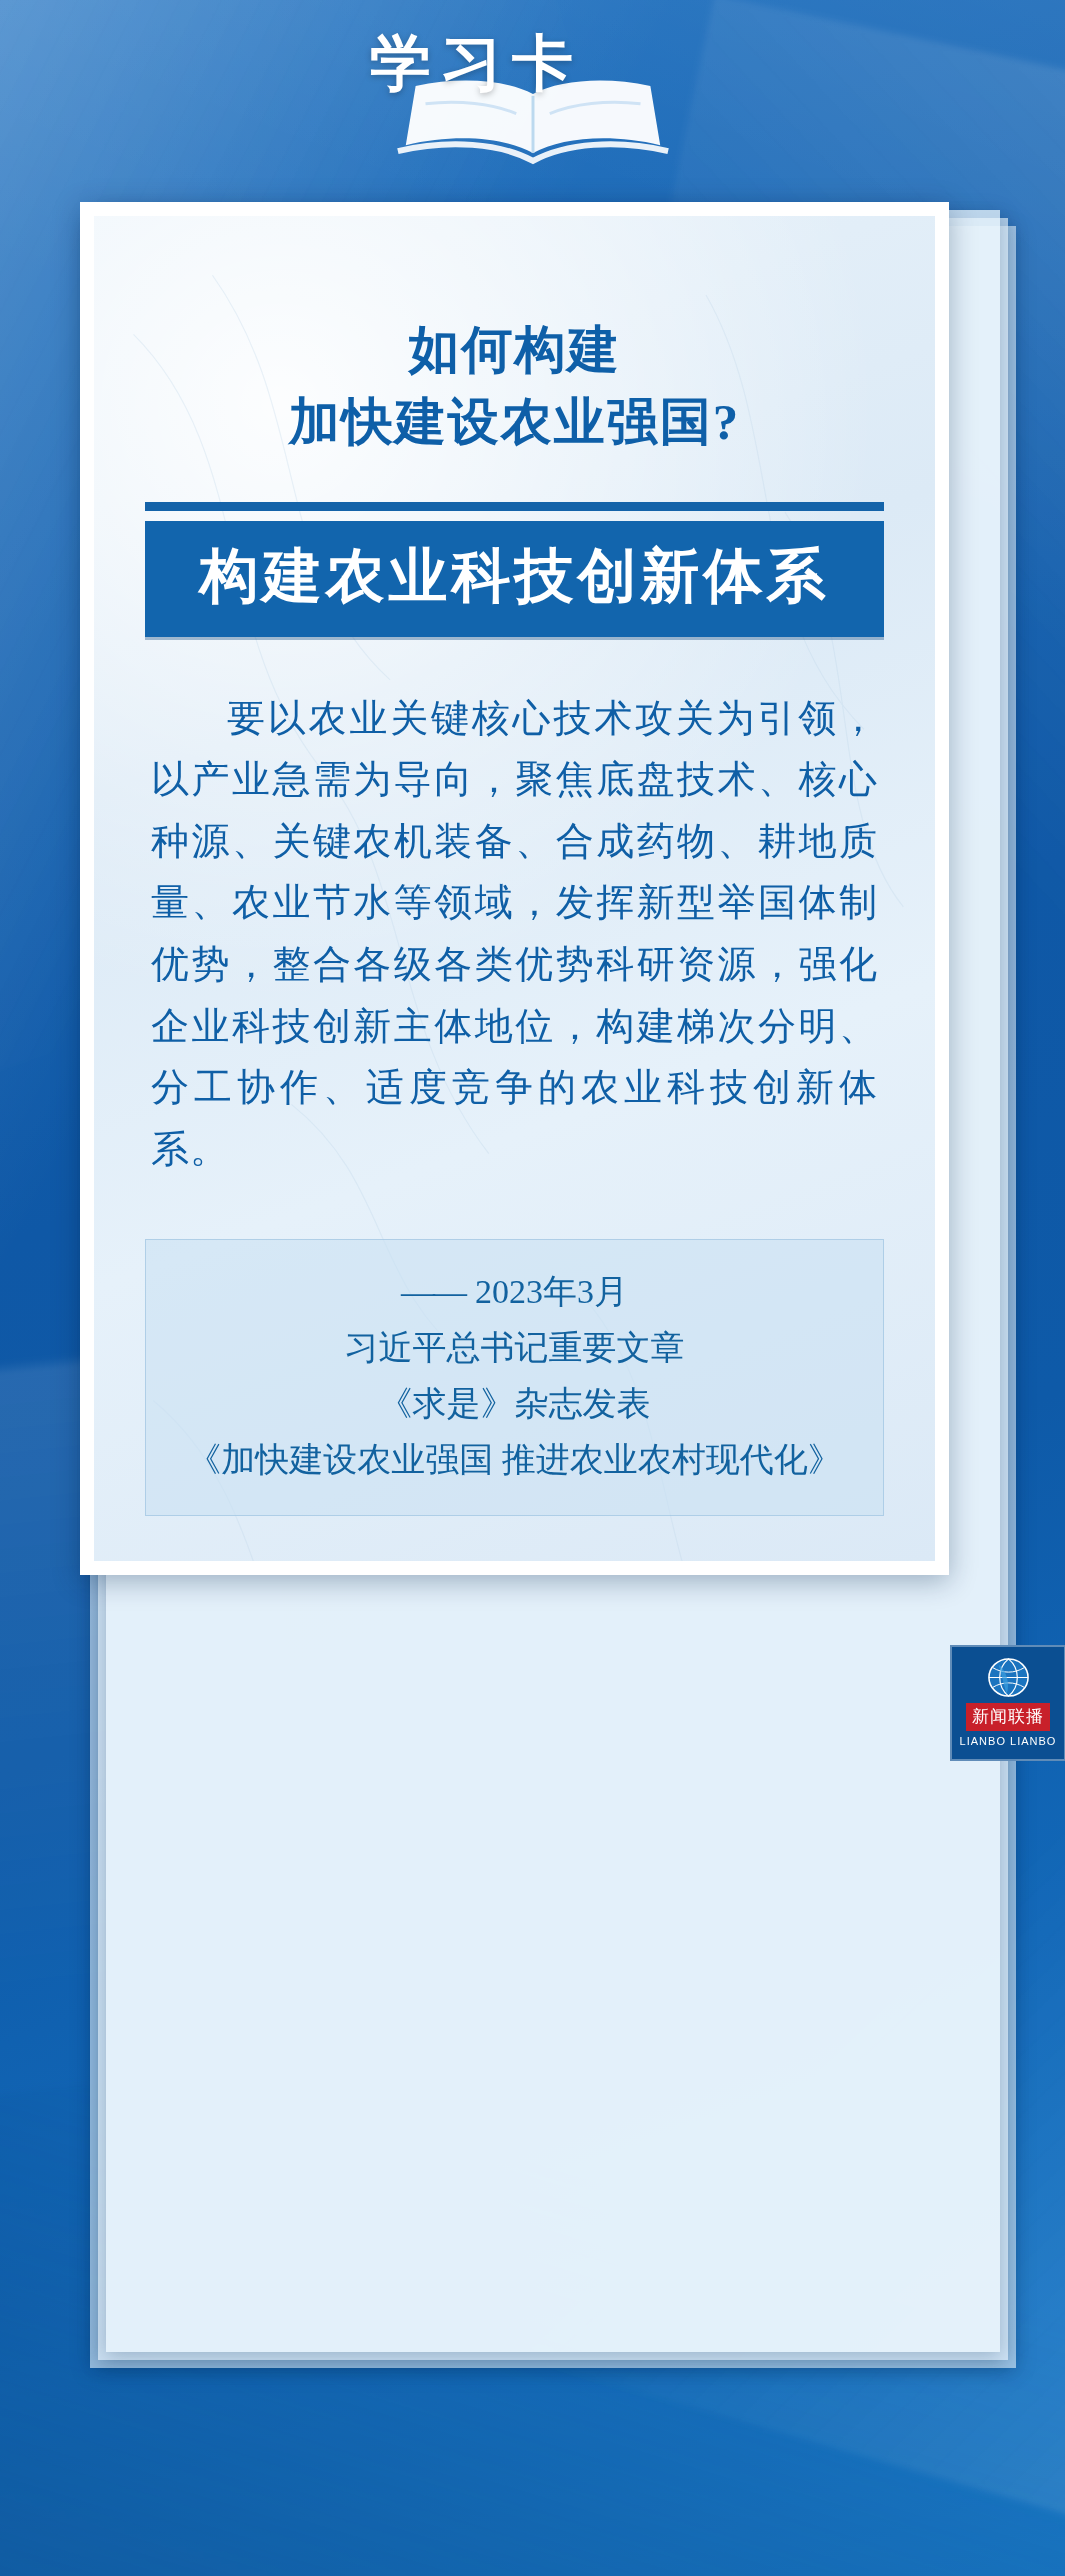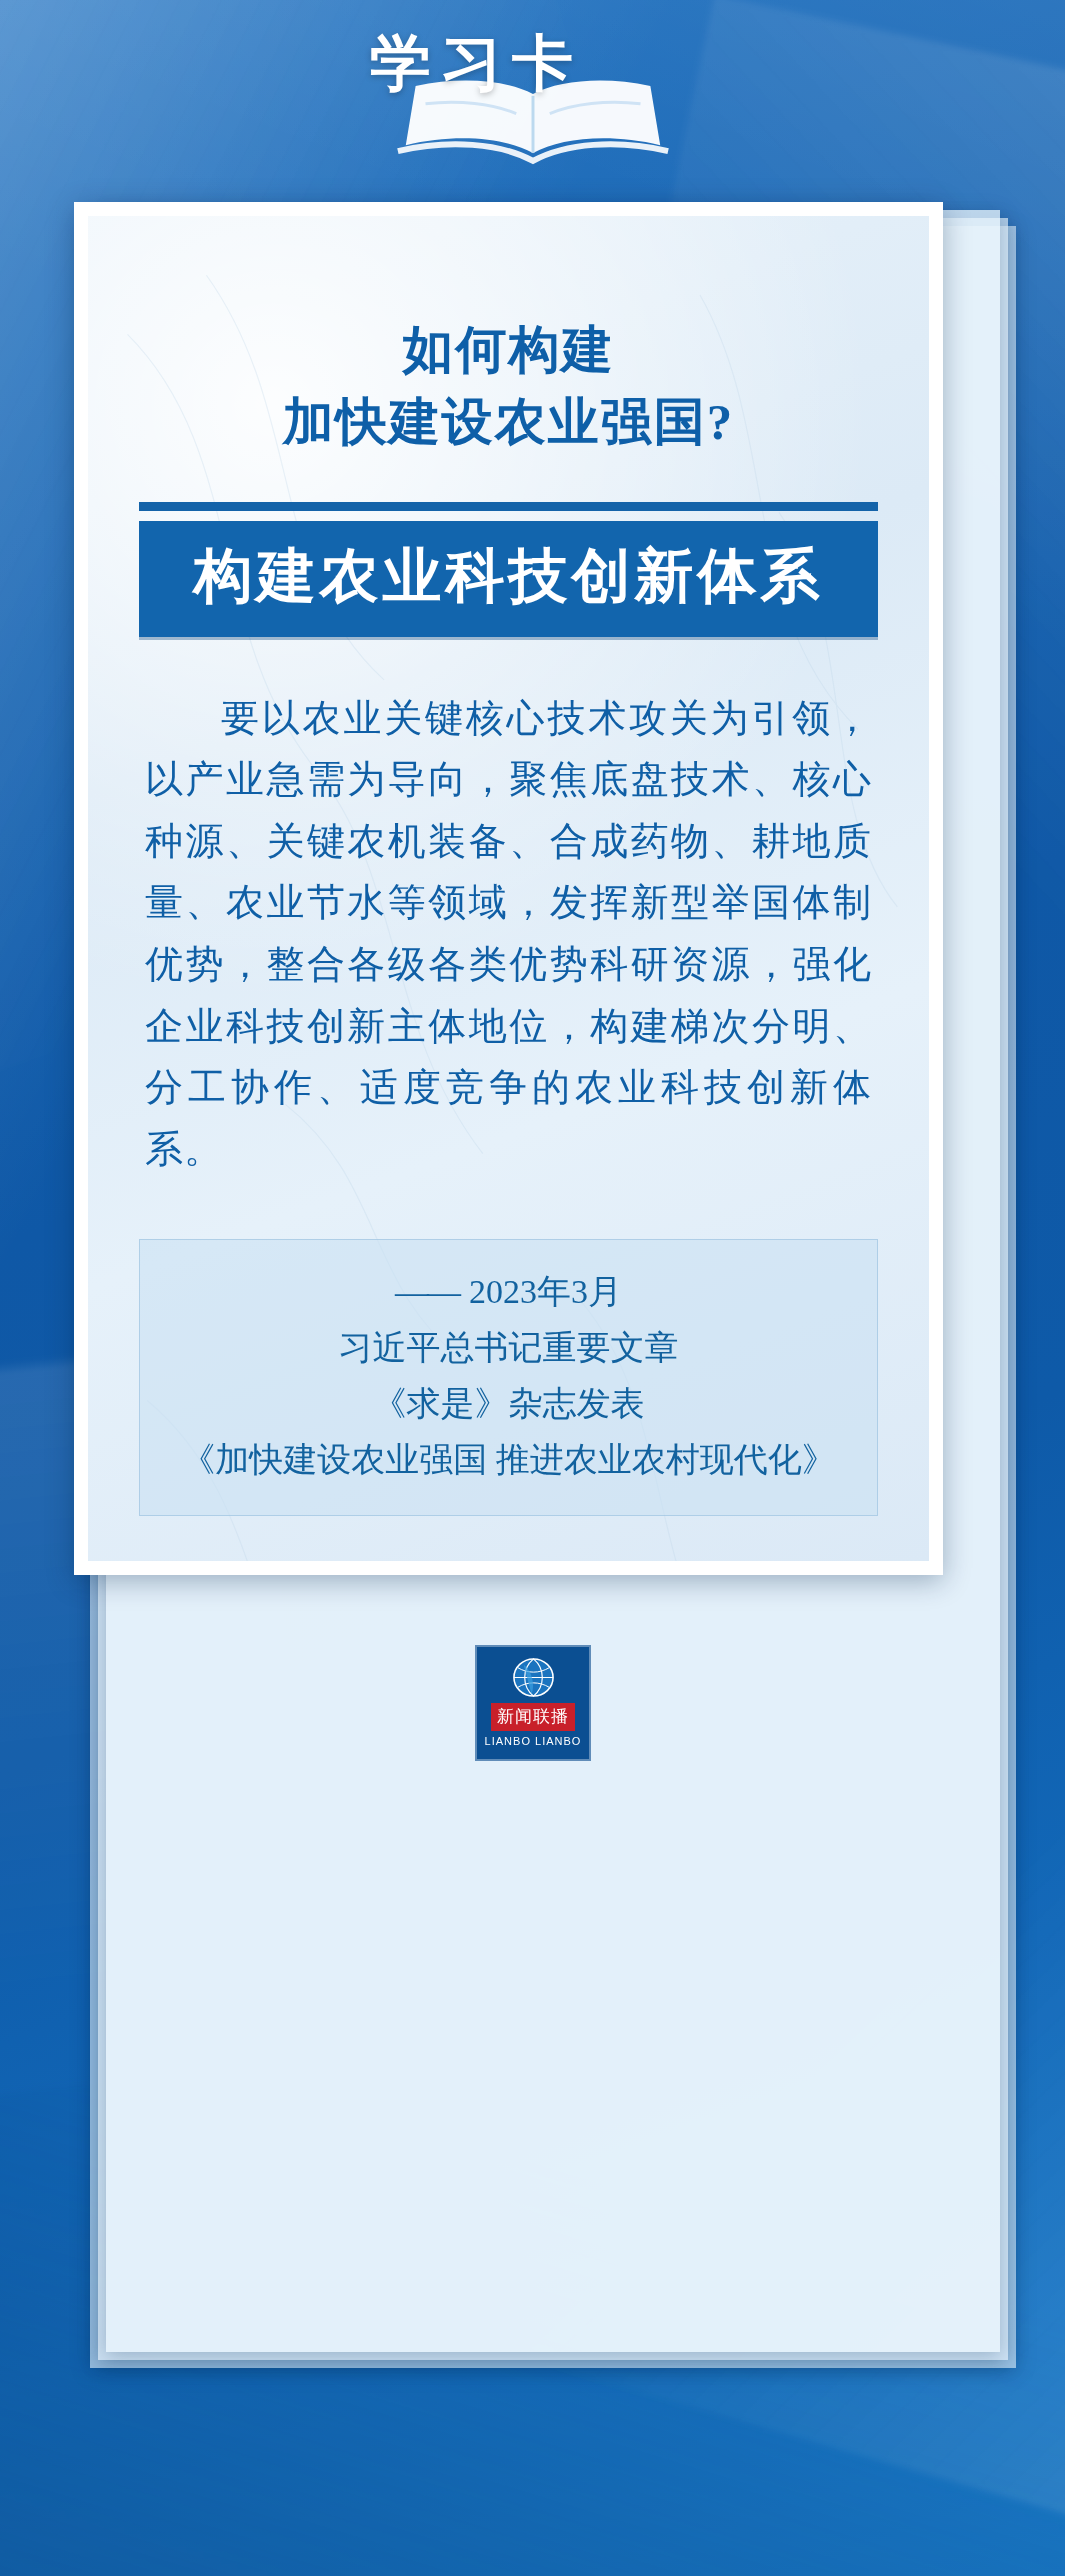--- a/index.html
+++ b/index.html
@@ -115,21 +115,21 @@
     position: absolute;
     background: rgba(255,255,255,0.55);
     box-shadow: 0 4px 18px rgba(4,40,80,0.25);
   }
   .sh1 { top: 8px;  left: 32px; right: -8px; height: 2142px; background: rgba(235,245,252,0.75); }
   .sh2 { top: 16px; left: 24px; right: -16px; height: 2142px; background: rgba(226,240,250,0.7); }
   .sh3 { top: 24px; left: 16px; right: -24px; height: 2142px; background: rgba(218,235,248,0.65); }
 
   .card {
     position: relative;
-    margin-left: 0;
+    margin-left: 6px;
     width: 869px;
     background: #ffffff;
     padding: 14px;
     box-shadow: 0 6px 26px rgba(3,35,72,0.32);
     box-sizing: border-box;
   }
   .card-inner {
     position: relative;
     background:
       radial-gradient(circle at 22% 14%, rgba(255,255,255,0.9), rgba(255,255,255,0) 45%),
@@ -213,21 +213,21 @@
   }
   .source div { white-space: nowrap; text-align: center; }
   .dash { letter-spacing: -2px; margin-right: 10px; }
 
   
   .footer {
     position: relative;
     height: 257px;
     display: flex;
     align-items: center;
-    justify-content: center;
+    justify-content: flex-end;
   }
   .cctv-badge {
     width: 116px;
     height: 116px;
     background: #0b4f92;
     border: 2px solid rgba(255,255,255,0.35);
     display: flex;
     flex-direction: column;
     align-items: center;
     justify-content: flex-start;

